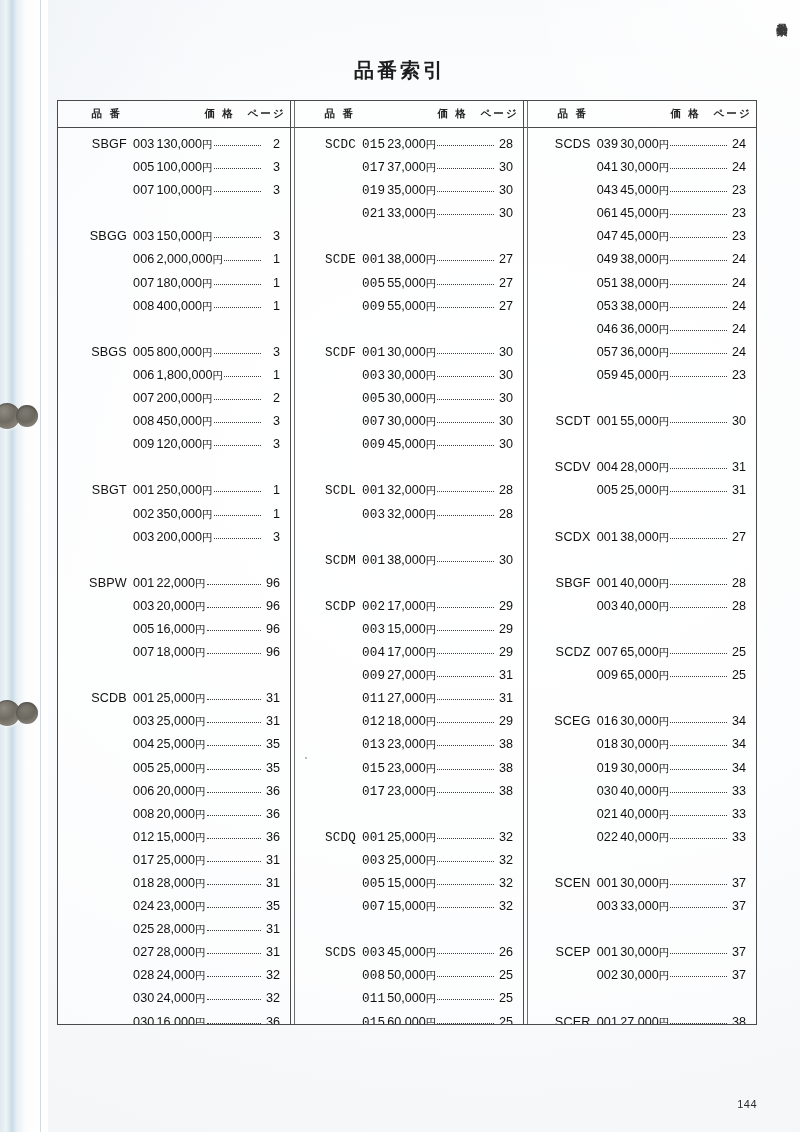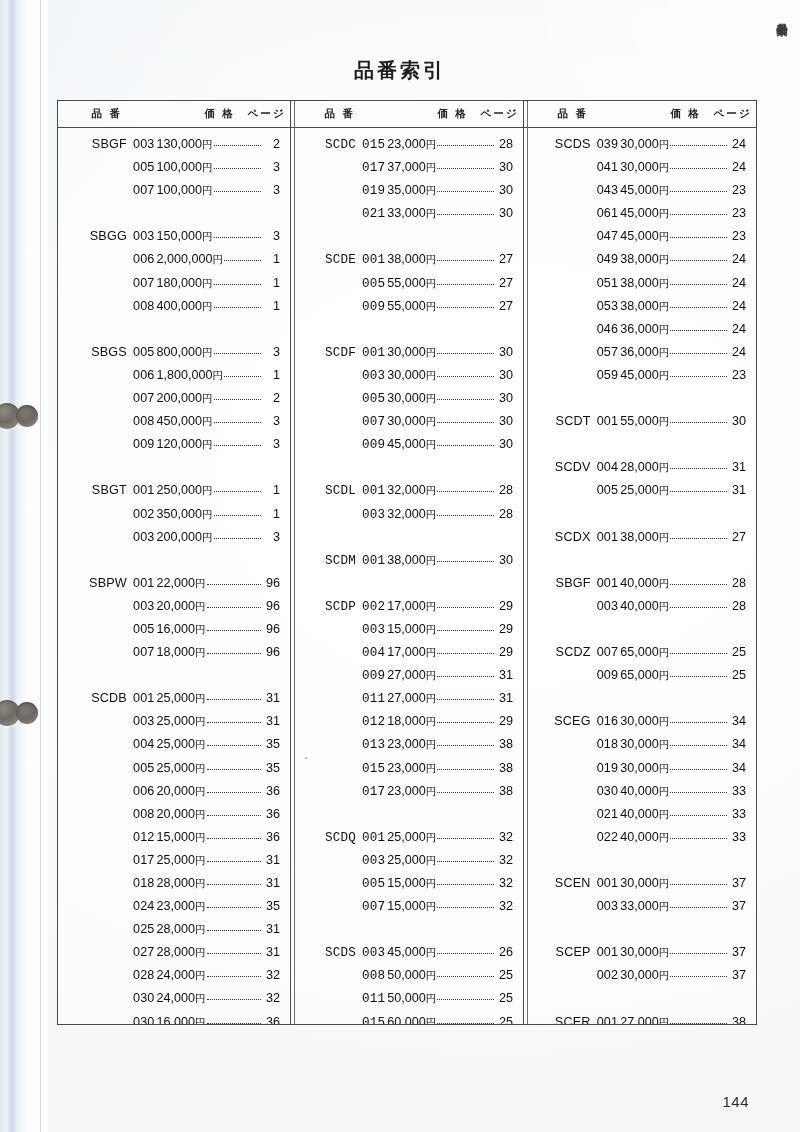--- a/index.html
+++ b/index.html
@@ -180,22 +180,22 @@
   .col1 .c-code { width: 42%; }
   .col1 .c-price { width: 58%; }
   .col2 .c-code { width: 41%; font-family: Liberation Mono, monospace; }
   .col2 .c-price { width: 59%; }
   .col3 .c-code { width: 41%; }
   .col3 .c-price { width: 59%; }
 
   
   #folio {
     position: absolute;
-    right: 51px; bottom: 22px;
-    font-size: 15px;
+    right: 43px; bottom: 22px;
+    font-size: 11px;
     color: #2a2a2a;
     letter-spacing: .5px;
   }
 
   
   .speck {
     position: absolute;
     width: 2px; height: 2px;
     background: rgba(90,90,90,.55);
     border-radius: 50%;

